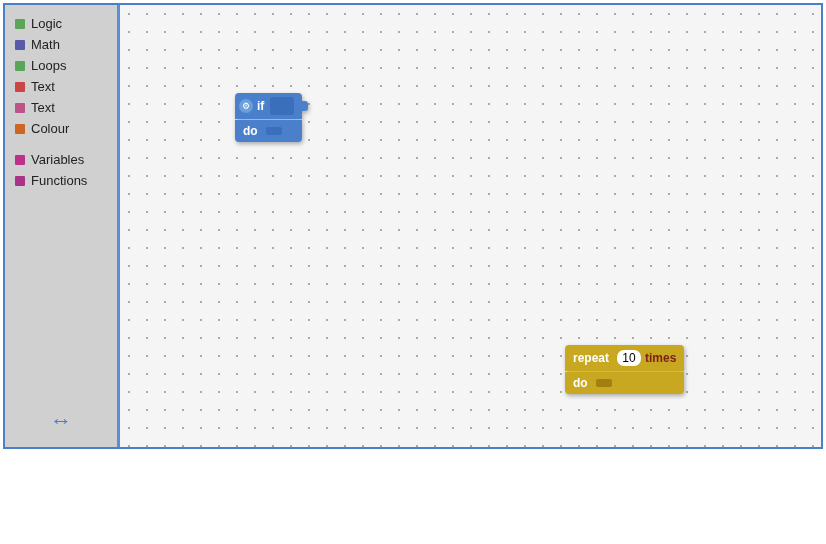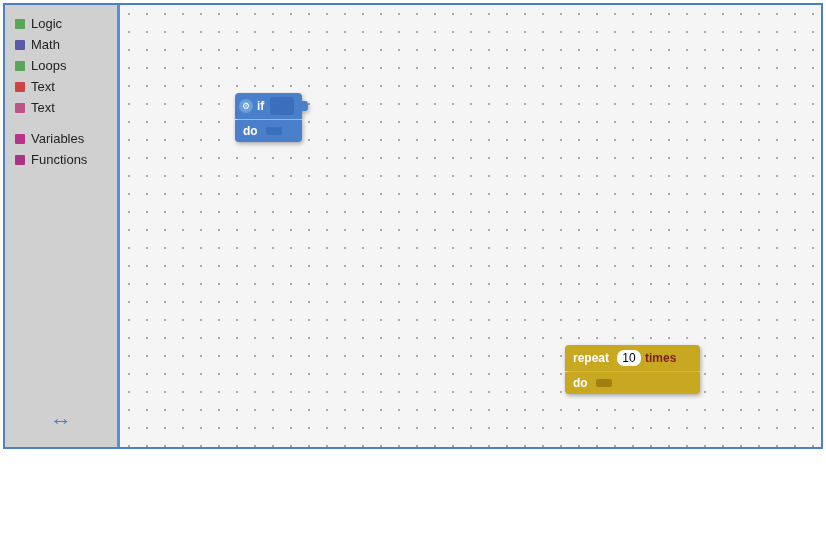--- a/index.html
+++ b/index.html
@@ -151,21 +151,21 @@
     .repeat-block {
       display: inline-flex;
       flex-direction: column;
       filter: drop-shadow(1px 2px 2px rgba(0,0,0,0.3));
     }
     .repeat-top {
       display: flex;
       align-items: center;
       background: #c8a820;
       border-radius: 4px 4px 0 0;
-      padding: 3px 24px 3px 8px;
+      padding: 3px 8px 3px 8px;
       height: 26px;
     }
     .repeat-label {
       color: white;
       font-size: 12px;
       font-weight: bold;
       margin-right: 4px;
     }
     .repeat-input {
       background: white;
@@ -215,20 +215,24 @@
       <div class="sidebar-dot" style="background:#5ba55b;"></div>
       <span>Loops</span>
     </div>
     <div class="sidebar-item">
       <div class="sidebar-dot" style="background:#cc4444;"></div>
       <span>Text</span>
     </div>
     <div class="sidebar-item">
       <div class="sidebar-dot" style="background:#bb5588;"></div>
       <span>Text</span>
+    </div>
+    <div class="sidebar-item">
+      <div class="sidebar-dot" style="background:#cc6622;"></div>
+      <span>Colour</span>
     </div>
     <div class="sidebar-separator"></div>
     <div class="sidebar-item">
       <div class="sidebar-dot" style="background:#bb3388;"></div>
       <span>Variables</span>
     </div>
     <div class="sidebar-item">
       <div class="sidebar-dot" style="background:#aa3388;"></div>
       <span>Functions</span>
     </div>

